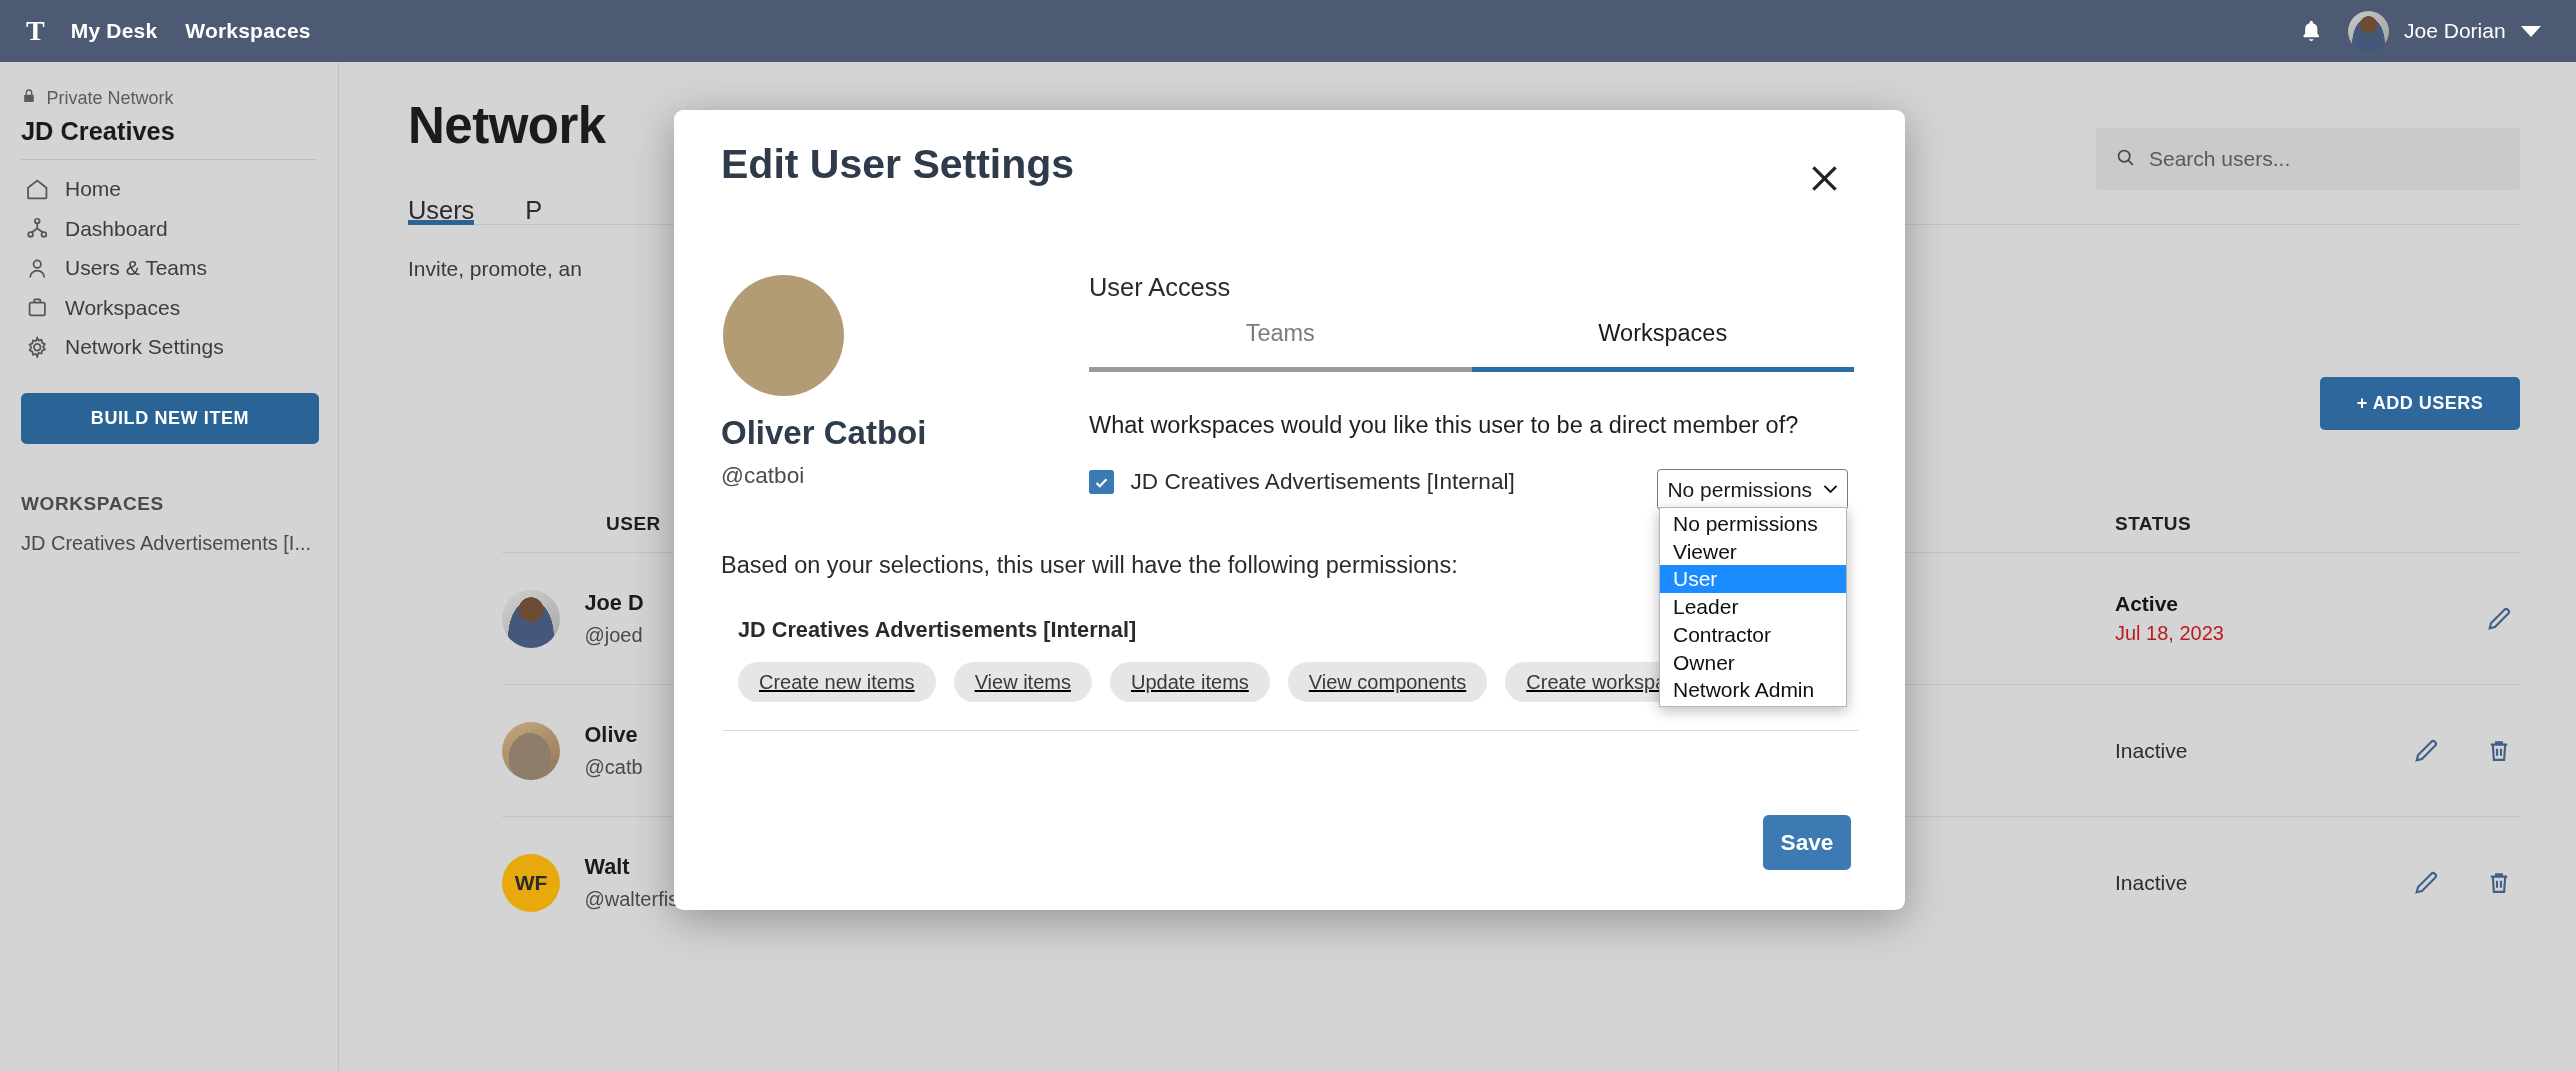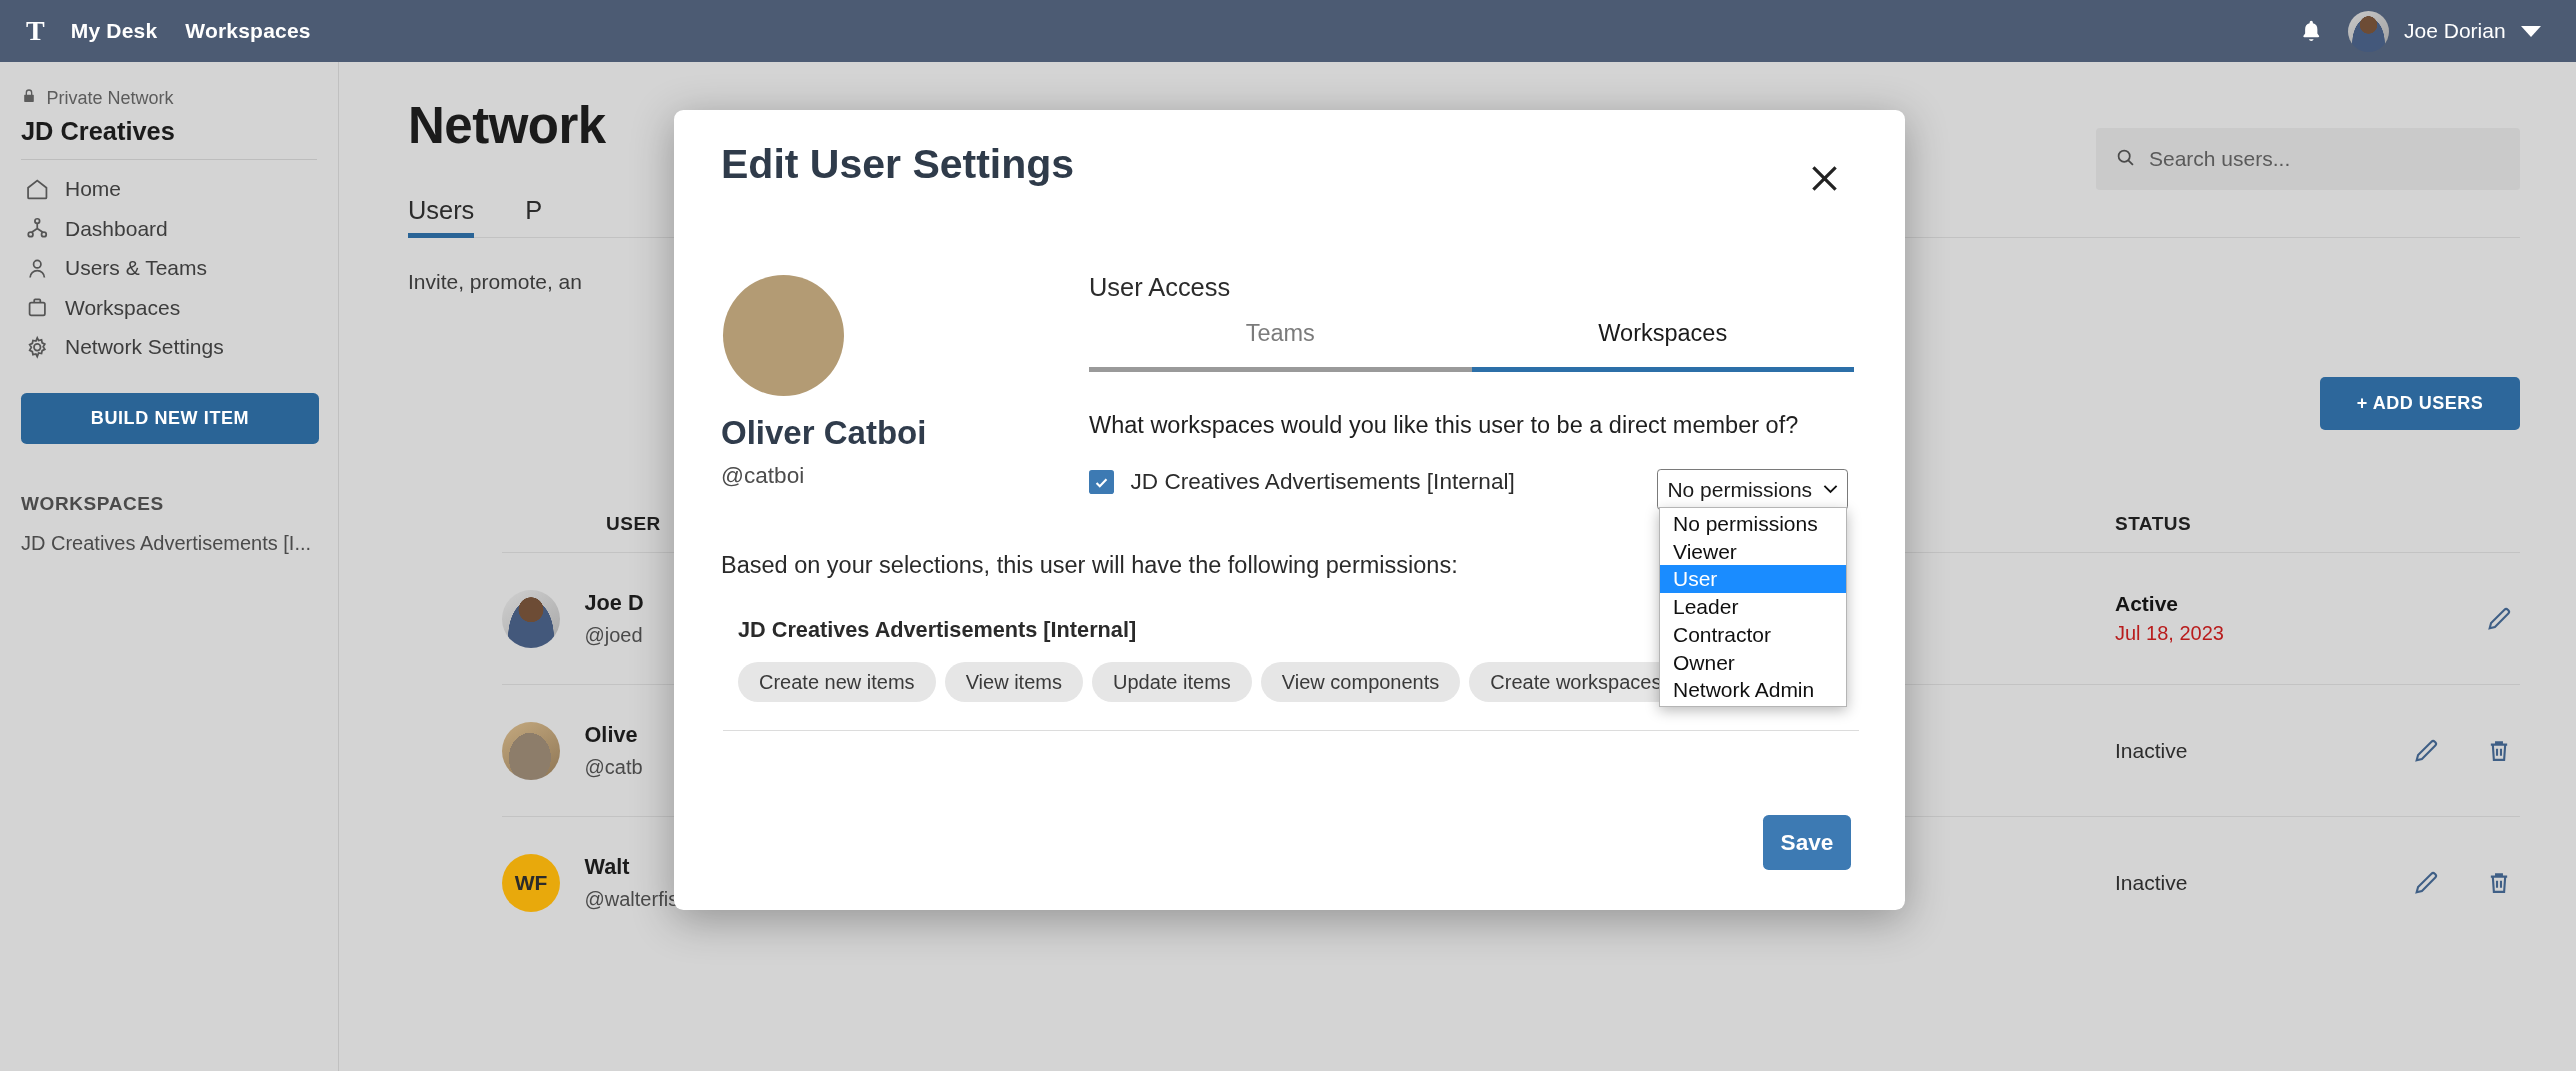--- a/index.html
+++ b/index.html
@@ -82,21 +82,21 @@
     margin: 17px 0 17px 21px; font-size: 20px; color: #4b4b4b;
     width: 298px; white-space: nowrap; overflow: hidden;
     text-overflow: ellipsis; cursor: pointer;
   }
 
   
   .main { position: absolute; top: 62px; left: 340px; right: 0; bottom: 0; padding: 34px 56px 0 68px; }
   .page-title { font-size: 51px; font-weight: 700; color: #1b1b1b; letter-spacing: -0.5px; }
   .tabrow { margin-top: 41px; display: flex; gap: 51px; position: relative; }
   .tab {
-    font-size: 25.4px; color: #2b2b2b; padding-bottom: 13px; cursor: pointer;
+    font-size: 25.4px; color: #2b2b2b; cursor: pointer;
     position: relative;
   }
   .tab.active::after {
     content:""; position: absolute; left: 0; right: 0; bottom: 0;
     height: 4.7px; background: #2a6496;
   }
   .tabrow-line { height: 0.9px; background: #c2c2c2; margin-top: -0.9px; }
   .sub-text { margin-top: 32px; font-size: 21px; color: #3a3a3a; }
 
   .search-box {
@@ -239,22 +239,23 @@
   .dd-opt.sel { background: #1a8cff; color: #fff; }
 
   .sel-note {
     position: absolute; top: 552px; left: 721px; font-size: 23.5px; color: #2a2a2a;
   }
   .perm-ws-name {
     position: absolute; top: 617px; left: 738px; font-size: 21.7px;
     font-weight: 700; color: #2a2a2a;
   }
   .chips {
-    position: absolute; top: 662px; left: 738px; display: flex; gap: 9px;
+    position: absolute; top: 662px; left: 738px; display: flex; gap: 18px;
     flex-wrap: nowrap;
+    text-decoration: underline;
   }
   .chip {
     background: #e6e6e6; border-radius: 21px; padding: 8.5px 21px;
     font-size: 20px; color: #3a3a3a; white-space: nowrap;
   }
   .modal-hr {
     position: absolute; top: 730px; left: 723px; width: 1136px; height: 0.9px;
     background: #dcdcdc;
   }
   .save-btn {

